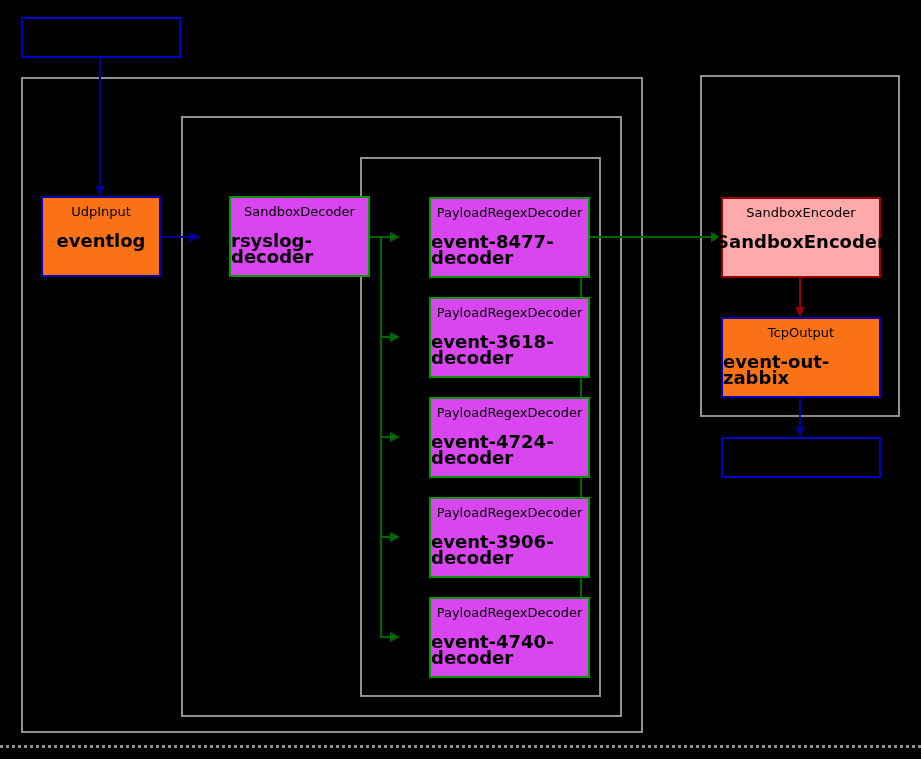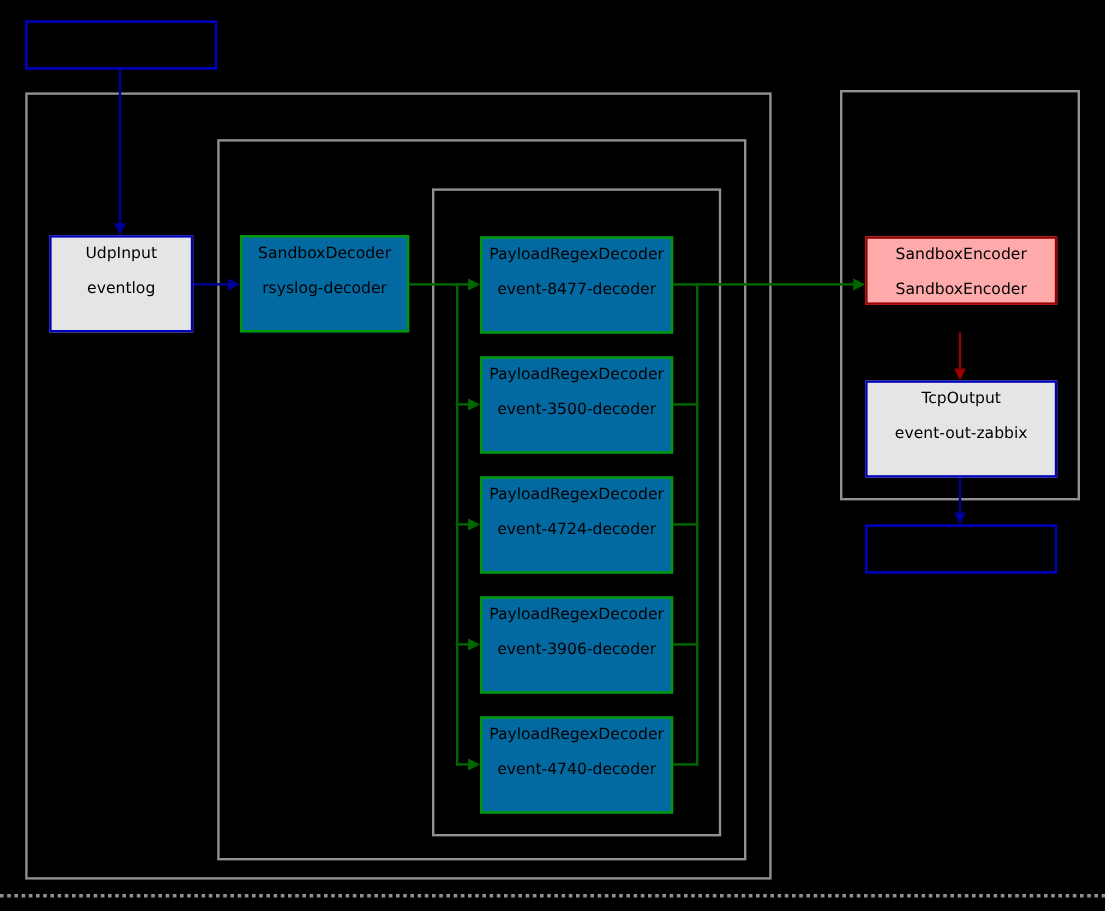--- a/index.html
+++ b/index.html
@@ -8,23 +8,23 @@
     font-family:"DejaVu Sans","Liberation Sans",sans-serif;
   }
   .cluster{position:absolute;border:2px solid #909090;background:transparent;box-sizing:border-box;}
   .io-frame{position:absolute;border:2px solid #0000cc;background:transparent;box-sizing:border-box;}
   .node{
     position:absolute;box-sizing:border-box;border:2px solid;
     display:flex;flex-direction:column;align-items:center;
     padding-top:5px;color:#000;
   }
   .node .ntype{font-size:13px;line-height:17px;}
-  .node .nname{font-size:13px;font-weight:normal;margin-top:13px;line-height:16px;}
-  .n-blue{background:#e5e5e5;border-color:#0000bb;}
-  .n-green{background:#0369a1;border-color:#009900;}
+  .node .nname{font-size:18px;font-weight:bold;margin-top:13px;line-height:16px;}
+  .n-blue{background:#f97316;border-color:#0000bb;}
+  .n-green{background:#d946ef;border-color:#009900;margin-left:29px;}
   .n-red{background:#ffaaaa;border-color:#990000;}
   .ln{position:absolute;}
   .ln-blue{background:#000099;}
   .ln-green{background:#006600;}
   .ln-red{background:#990000;}
   .ah{position:absolute;width:0;height:0;}
   .ah-right-blue{border-top:5px solid transparent;border-bottom:5px solid transparent;border-left:10px solid #000099;}
   .ah-right-green{border-top:5px solid transparent;border-bottom:5px solid transparent;border-left:10px solid #006600;}
   .ah-down-blue{border-left:5px solid transparent;border-right:5px solid transparent;border-top:10px solid #000099;}
   .ah-down-red{border-left:5px solid transparent;border-right:5px solid transparent;border-top:10px solid #990000;}
@@ -85,43 +85,43 @@
     <span class="nname">rsyslog-decoder</span>
   </div>
 
   <div class="node n-green" style="left:400px;top:197px;width:161px;height:81px;">
     <span class="ntype">PayloadRegexDecoder</span>
     <span class="nname">event-8477-decoder</span>
   </div>
 
   <div class="node n-green" style="left:400px;top:297px;width:161px;height:81px;">
     <span class="ntype">PayloadRegexDecoder</span>
-    <span class="nname">event-3500-decoder</span>
+    <span class="nname">event-3618-decoder</span>
   </div>
 
   <div class="node n-green" style="left:400px;top:397px;width:161px;height:81px;">
     <span class="ntype">PayloadRegexDecoder</span>
     <span class="nname">event-4724-decoder</span>
   </div>
 
   <div class="node n-green" style="left:400px;top:497px;width:161px;height:81px;">
     <span class="ntype">PayloadRegexDecoder</span>
     <span class="nname">event-3906-decoder</span>
   </div>
 
   <div class="node n-green" style="left:400px;top:597px;width:161px;height:81px;">
     <span class="ntype">PayloadRegexDecoder</span>
     <span class="nname">event-4740-decoder</span>
   </div>
 
-  <div class="node n-red" style="left:721px;top:197px;width:160px;height:57px;">
+  <div class="node n-red" style="left:721px;top:197px;width:160px;height:81px;">
     <span class="ntype">SandboxEncoder</span>
     <span class="nname">SandboxEncoder</span>
   </div>
 
-  <div class="node n-blue" style="left:721px;top:317px;width:160px;height:81px;text-align:right;">
+  <div class="node n-blue" style="left:721px;top:317px;width:160px;height:81px;">
     <span class="ntype">TcpOutput</span>
     <span class="nname">event-out-zabbix</span>
   </div>
 
   <div class="dotted-rule" style="left:0;top:745px;"></div>
 
 </div>
 
 </body></html>

